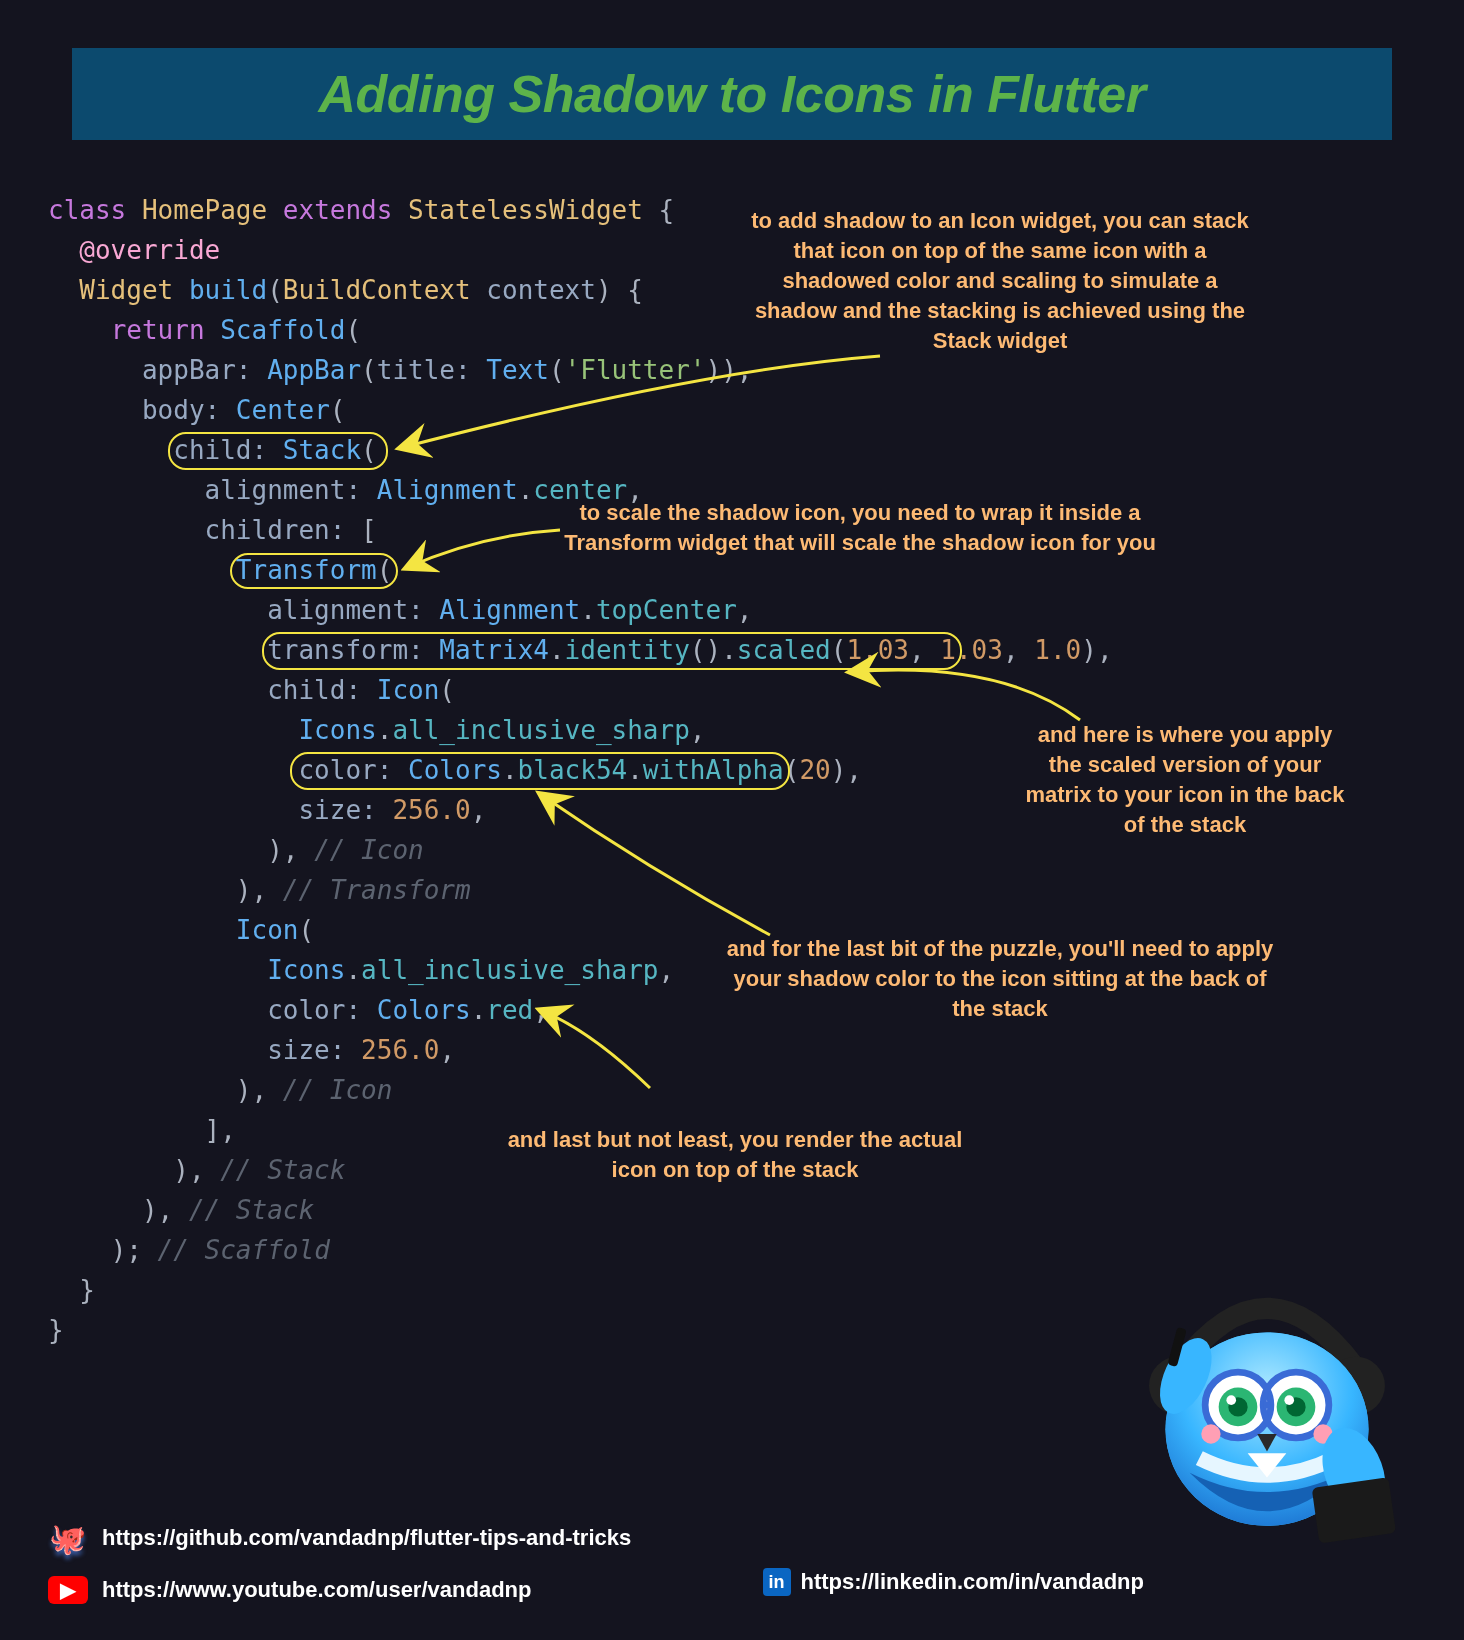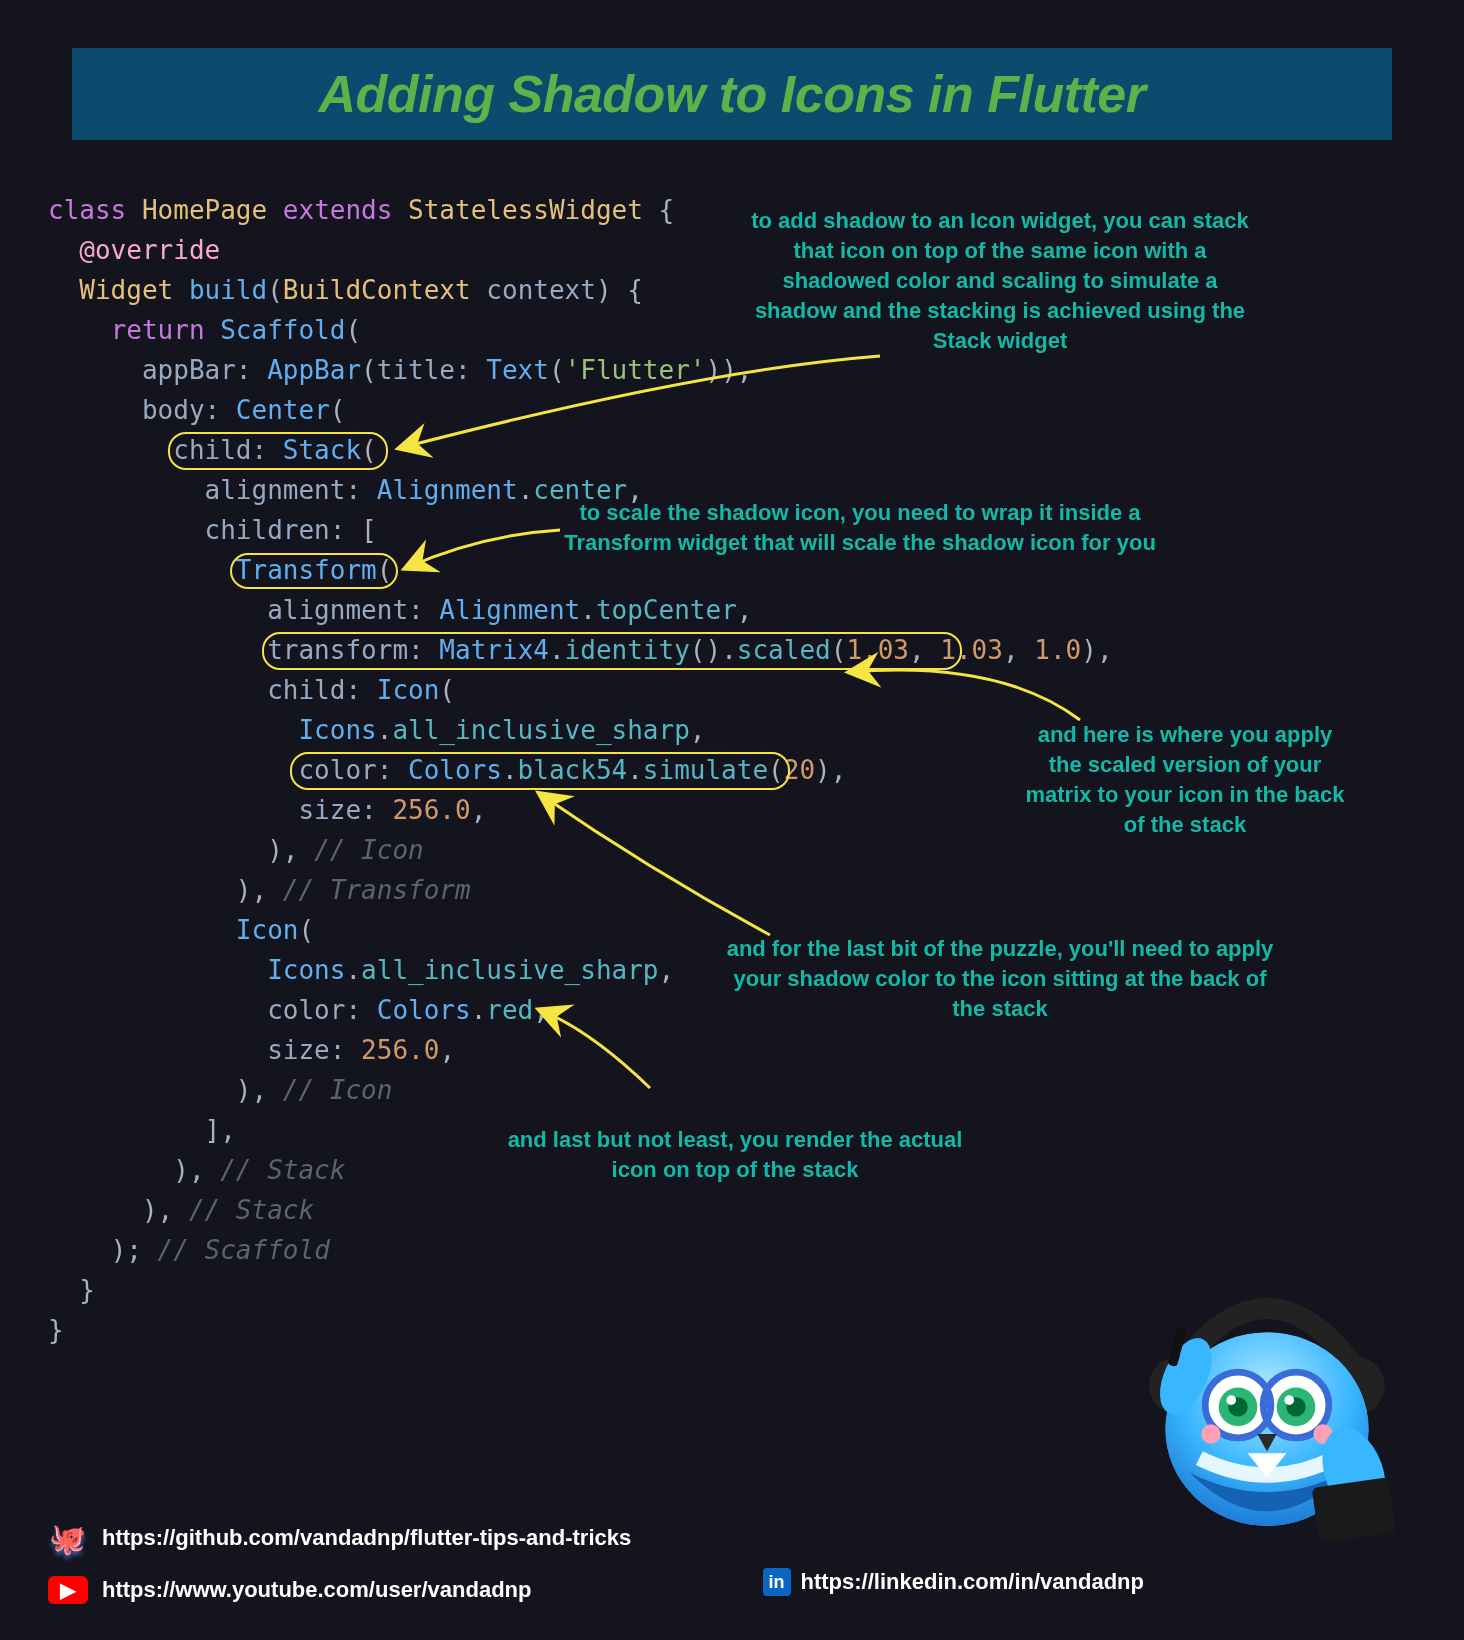--- a/index.html
+++ b/index.html
@@ -46,21 +46,21 @@
   .prop { color: #98a9c2; }   
   .pun  { color: #abb2bf; }   
   .str  { color: #98c379; }   
   .num  { color: #d19a66; }   
   .cmt  { color: #5c6370; font-style: italic; }
   .at   { color: #f9a8d4; }   
   .mem  { color: #56b6c2; }   
 
   .annot {
     position: absolute;
-    color: #14b8a6;
+    color: #fdba74;
     font-family: -apple-system, "Helvetica Neue", Arial, sans-serif;
     font-size: 22px;
     font-weight: 700;
     line-height: 30px;
     text-align: center;
   }
   .circle {
     position: absolute;
     border: 2.5px solid #f4e542;
     border-radius: 18px;
@@ -107,21 +107,21 @@
       <span class="prop">appBar:</span> <span class="fn">AppBar</span><span class="pun">(</span><span class="prop">title:</span> <span class="fn">Text</span><span class="pun">(</span><span class="str">'Flutter'</span><span class="pun">))</span><span class="pun">,</span>
       <span class="prop">body:</span> <span class="fn">Center</span><span class="pun">(</span>
         <span class="prop">child:</span> <span class="fn">Stack</span><span class="pun">(</span>
           <span class="prop">alignment:</span> <span class="fn">Alignment</span><span class="pun">.</span><span class="mem">center</span><span class="pun">,</span>
           <span class="prop">children:</span> <span class="pun">[</span>
             <span class="fn">Transform</span><span class="pun">(</span>
               <span class="prop">alignment:</span> <span class="fn">Alignment</span><span class="pun">.</span><span class="mem">topCenter</span><span class="pun">,</span>
               <span class="prop">transform:</span> <span class="fn">Matrix4</span><span class="pun">.</span><span class="mem">identity</span><span class="pun">()</span><span class="pun">.</span><span class="mem">scaled</span><span class="pun">(</span><span class="num">1.03</span><span class="pun">, </span><span class="num">1.03</span><span class="pun">, </span><span class="num">1.0</span><span class="pun">)</span><span class="pun">,</span>
               <span class="prop">child:</span> <span class="fn">Icon</span><span class="pun">(</span>
                 <span class="fn">Icons</span><span class="pun">.</span><span class="mem">all_inclusive_sharp</span><span class="pun">,</span>
-                <span class="prop">color:</span> <span class="fn">Colors</span><span class="pun">.</span><span class="mem">black54</span><span class="pun">.</span><span class="mem">simulate</span><span class="pun">(</span><span class="num">20</span><span class="pun">)</span><span class="pun">,</span>
+                <span class="prop">color:</span> <span class="fn">Colors</span><span class="pun">.</span><span class="mem">black54</span><span class="pun">.</span><span class="mem">withAlpha</span><span class="pun">(</span><span class="num">20</span><span class="pun">)</span><span class="pun">,</span>
                 <span class="prop">size:</span> <span class="num">256.0</span><span class="pun">,</span>
               <span class="pun">)</span><span class="pun">,</span> <span class="cmt">// Icon</span>
             <span class="pun">)</span><span class="pun">,</span> <span class="cmt">// Transform</span>
             <span class="fn">Icon</span><span class="pun">(</span>
               <span class="fn">Icons</span><span class="pun">.</span><span class="mem">all_inclusive_sharp</span><span class="pun">,</span>
               <span class="prop">color:</span> <span class="fn">Colors</span><span class="pun">.</span><span class="mem">red</span><span class="pun">,</span>
               <span class="prop">size:</span> <span class="num">256.0</span><span class="pun">,</span>
             <span class="pun">)</span><span class="pun">,</span> <span class="cmt">// Icon</span>
           <span class="pun">]</span><span class="pun">,</span>
         <span class="pun">)</span><span class="pun">,</span> <span class="cmt">// Stack</span>

